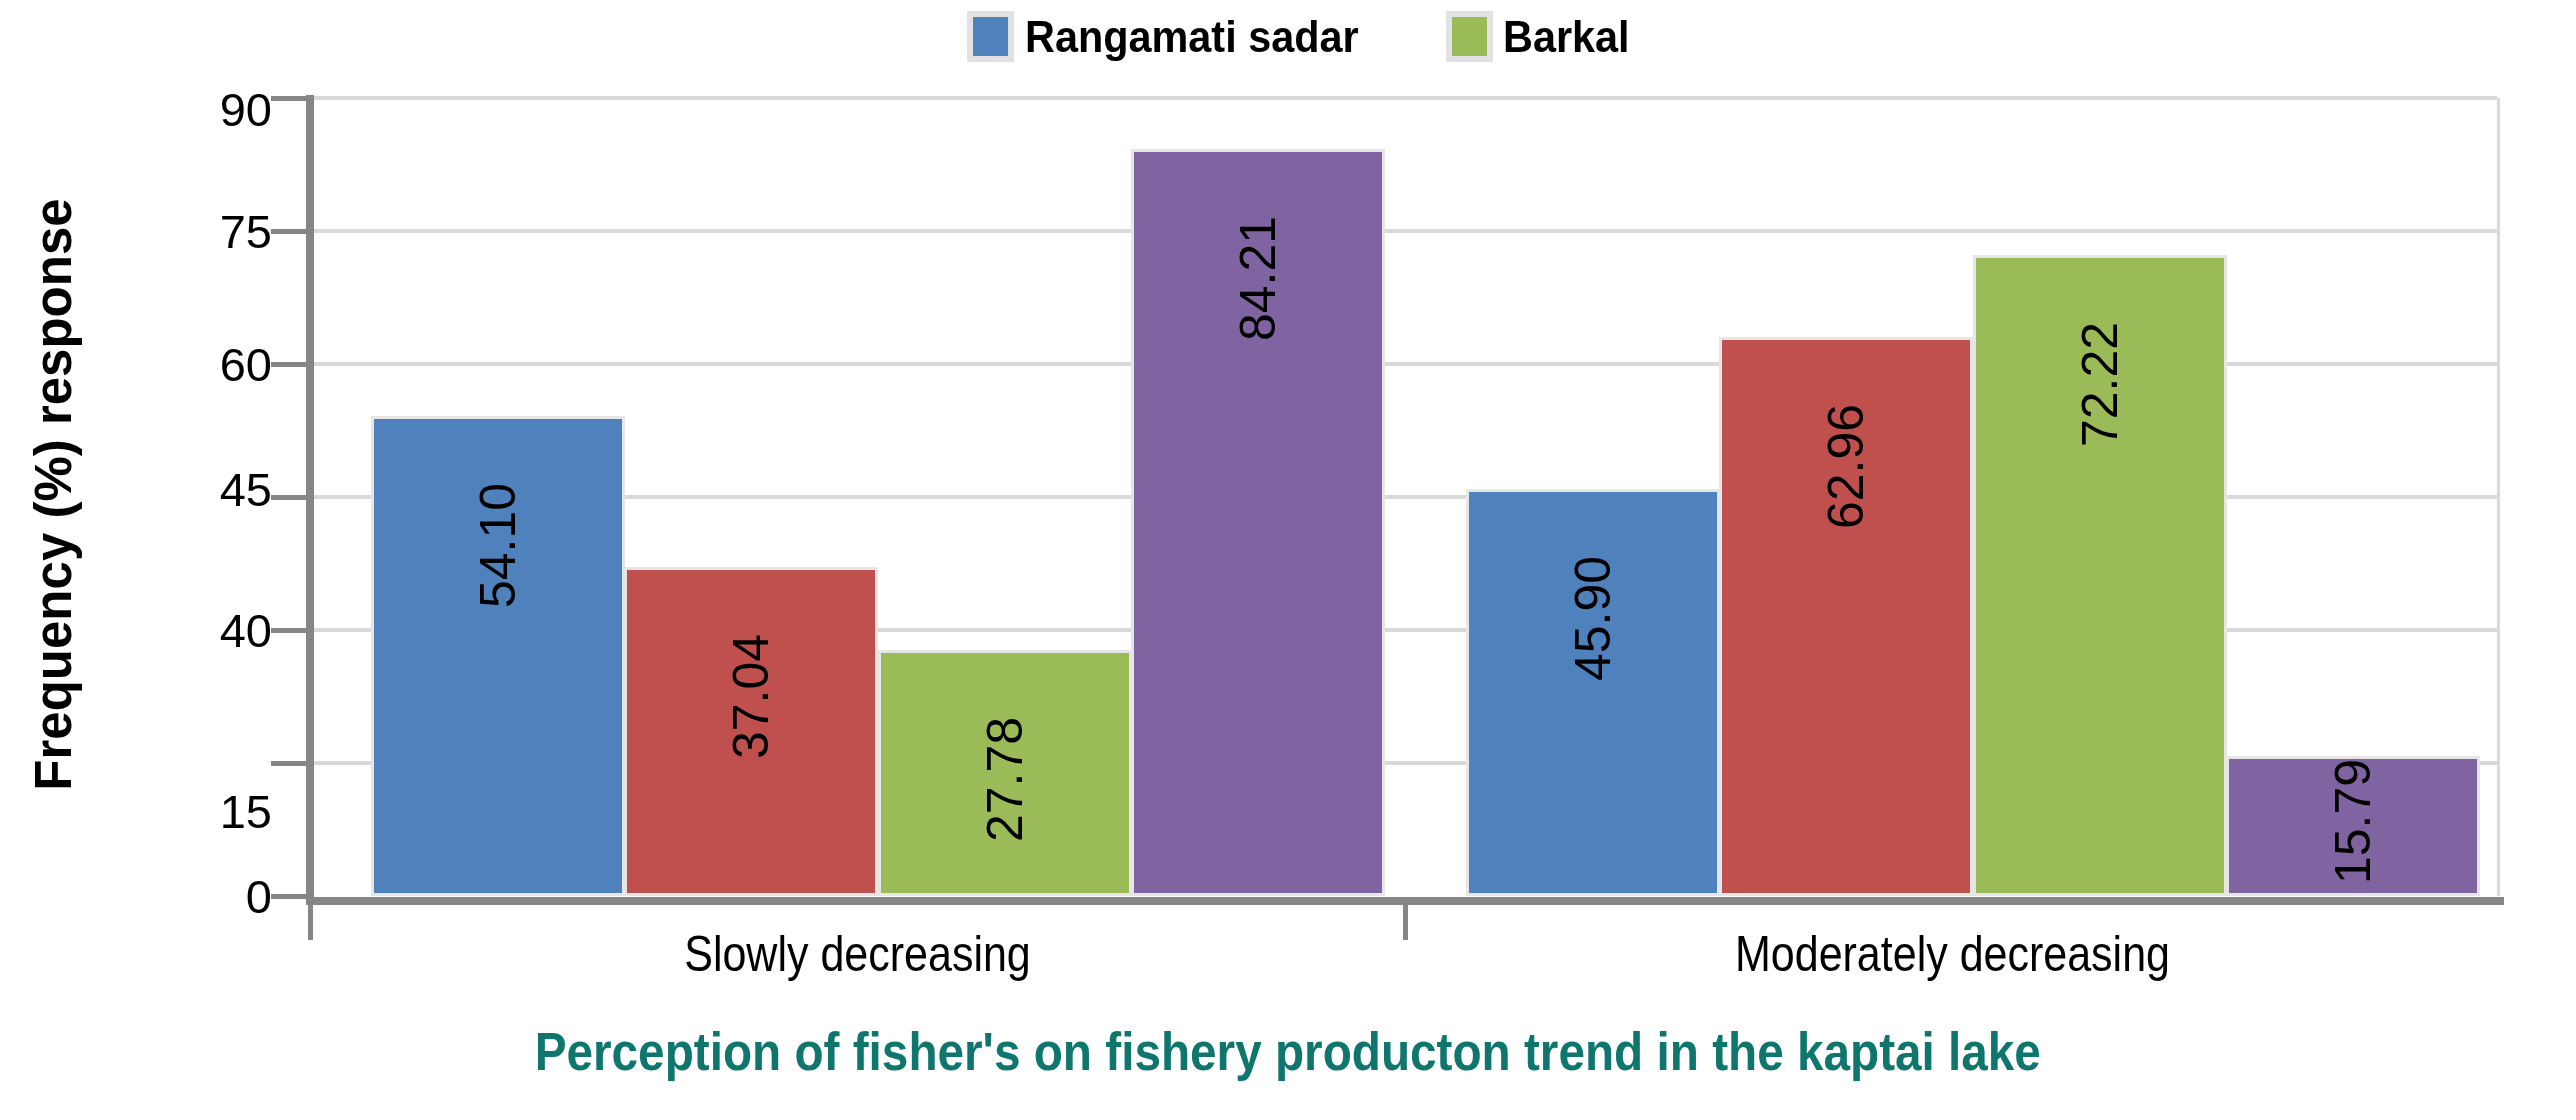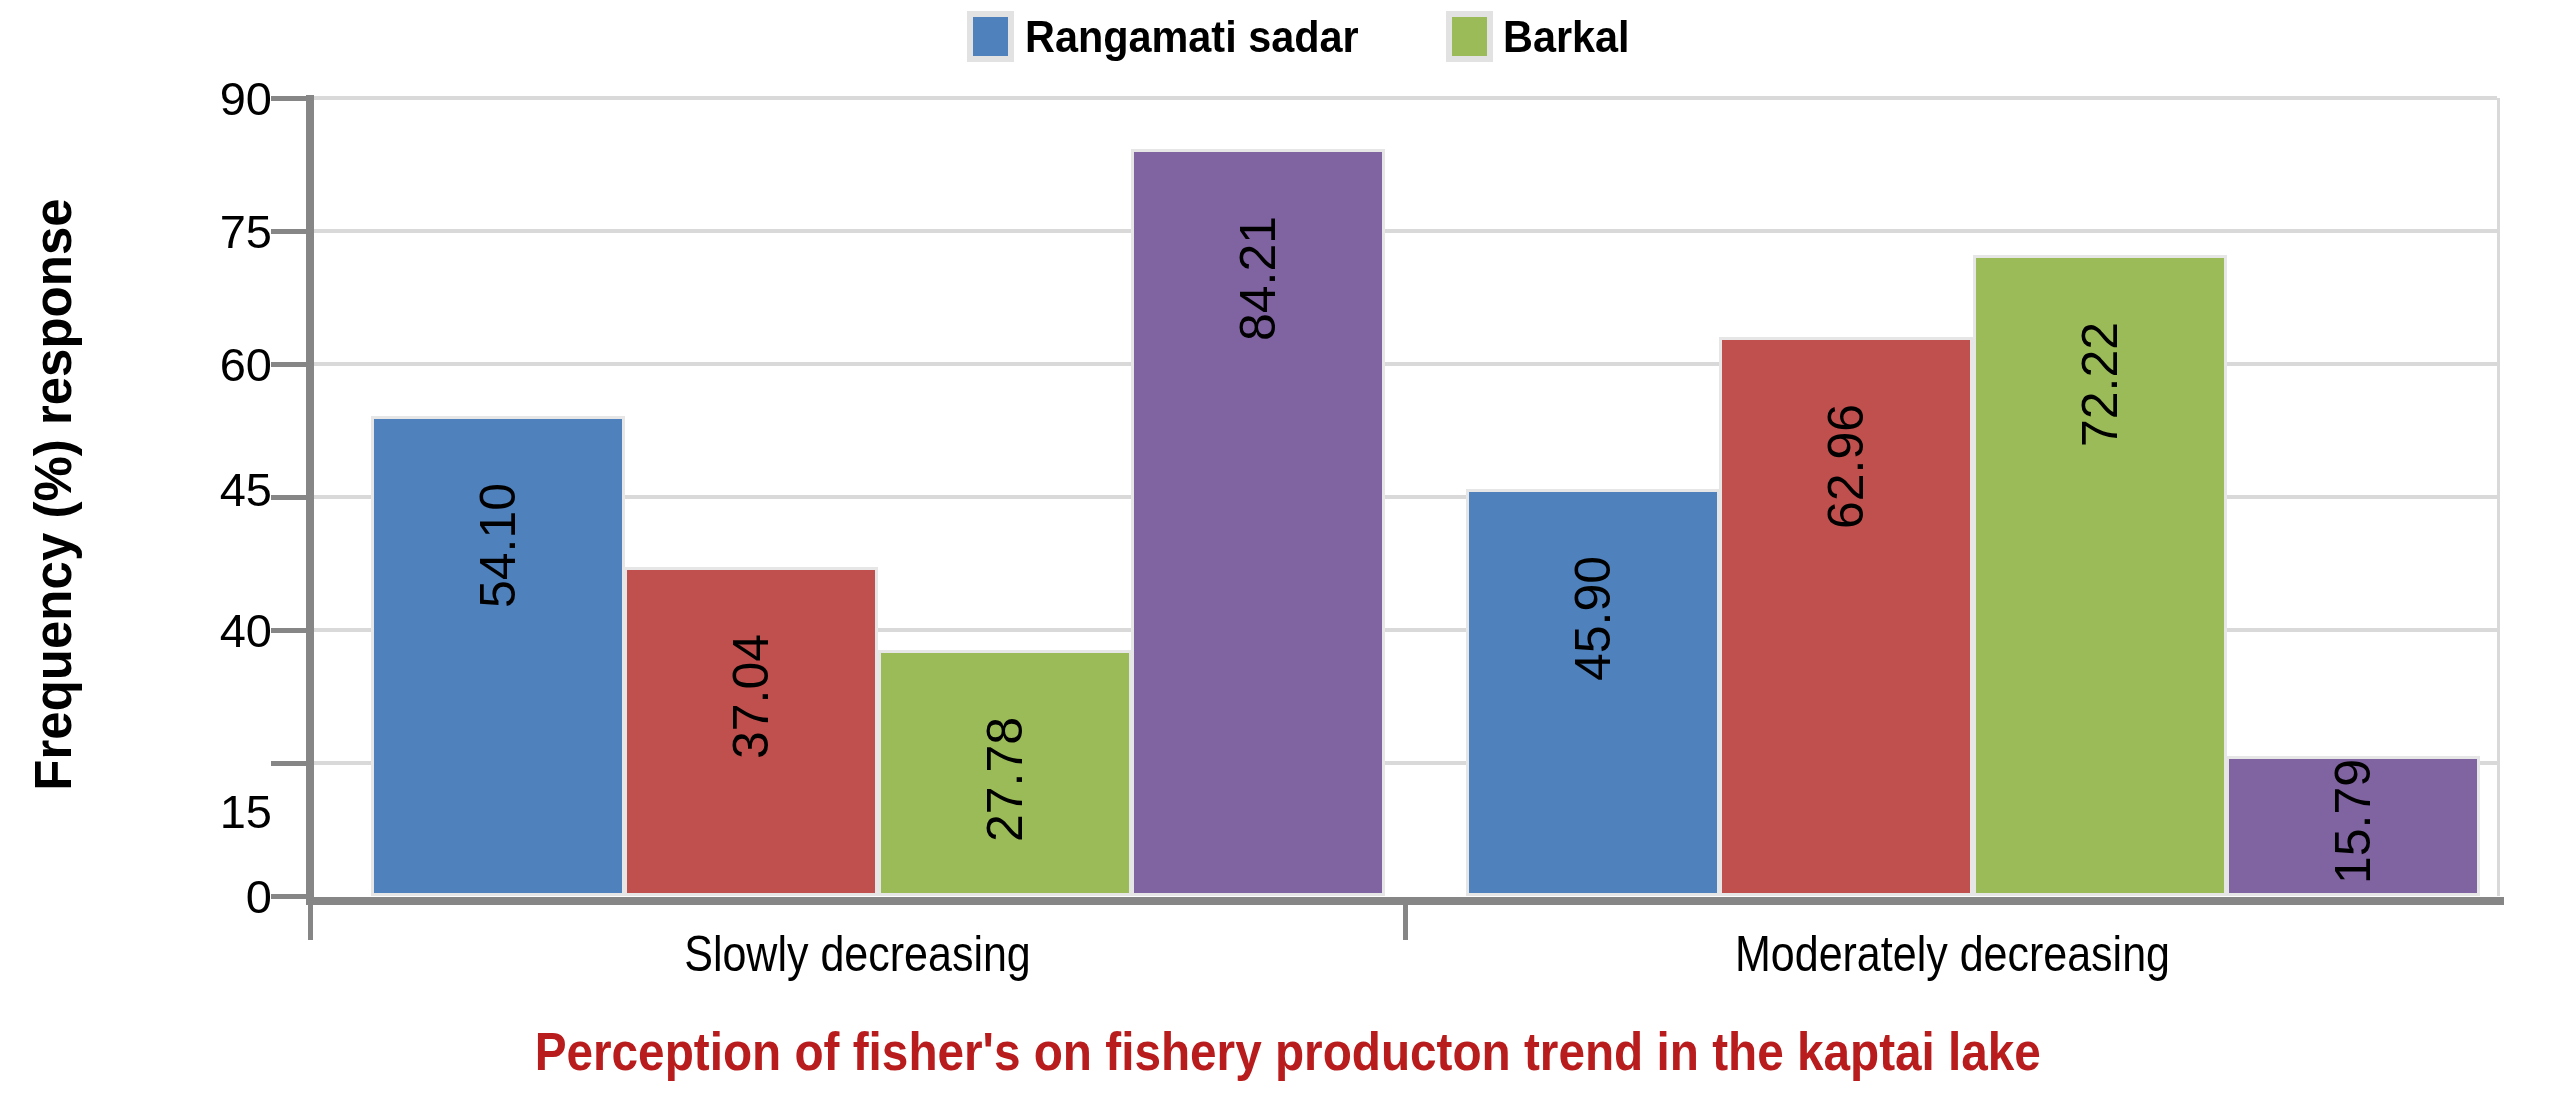--- a/index.html
+++ b/index.html
@@ -167,21 +167,21 @@
   }
   #x-axis-title {
     position: absolute;
     left: 0;
     top: 1025px;
     width: 2576px;
     text-align: center;
     font-family: "Liberation Sans", sans-serif;
     font-weight: bold;
     font-size: 53px;
-    color: #b91c1c;
+    color: #0f766e;
     line-height: 1;
     white-space: nowrap;
   }
   #x-axis-title span { display: inline-block; transform: scaleX(0.9); }
 </style>
 </head>
 <body>
 
 <div id="figure">
 
@@ -198,21 +198,21 @@
 
   <div id="y-axis-title">Frequency (%) response</div>
 
   <div id="y-ticklabels">
       <div class="lab" style="top: 798px;">0</div>
       <div class="lab" style="top: 665px; margin-top: 48px;">15</div>
       <div class="lab" style="top: 532px;">40</div>
       <div class="lab" style="top: 391px;">45</div>
       <div class="lab" style="top: 266px;">60</div>
       <div class="lab" style="top: 133px;">75</div>
-      <div class="lab" style="top: 0px; margin-left: 36px;">90</div>
+      <div class="lab" style="top: 11px; margin-left: 36px;">90</div>
     </div>
 
   <div id="plot-area">
       <div class="gridline" style="top: 663px;"></div>
       <div class="gridline" style="top: 530px;"></div>
       <div class="gridline" style="top: 397px;"></div>
       <div class="gridline" style="top: 264px;"></div>
       <div class="gridline" style="top: 131px;"></div>
       <div class="gridline" style="top: -1.9px;"></div>
       <div class="bar" style="left: 61px; width: 254px; height: 480px; background: rgb(79, 129, 189); border-color: rgb(230, 230, 230);">

